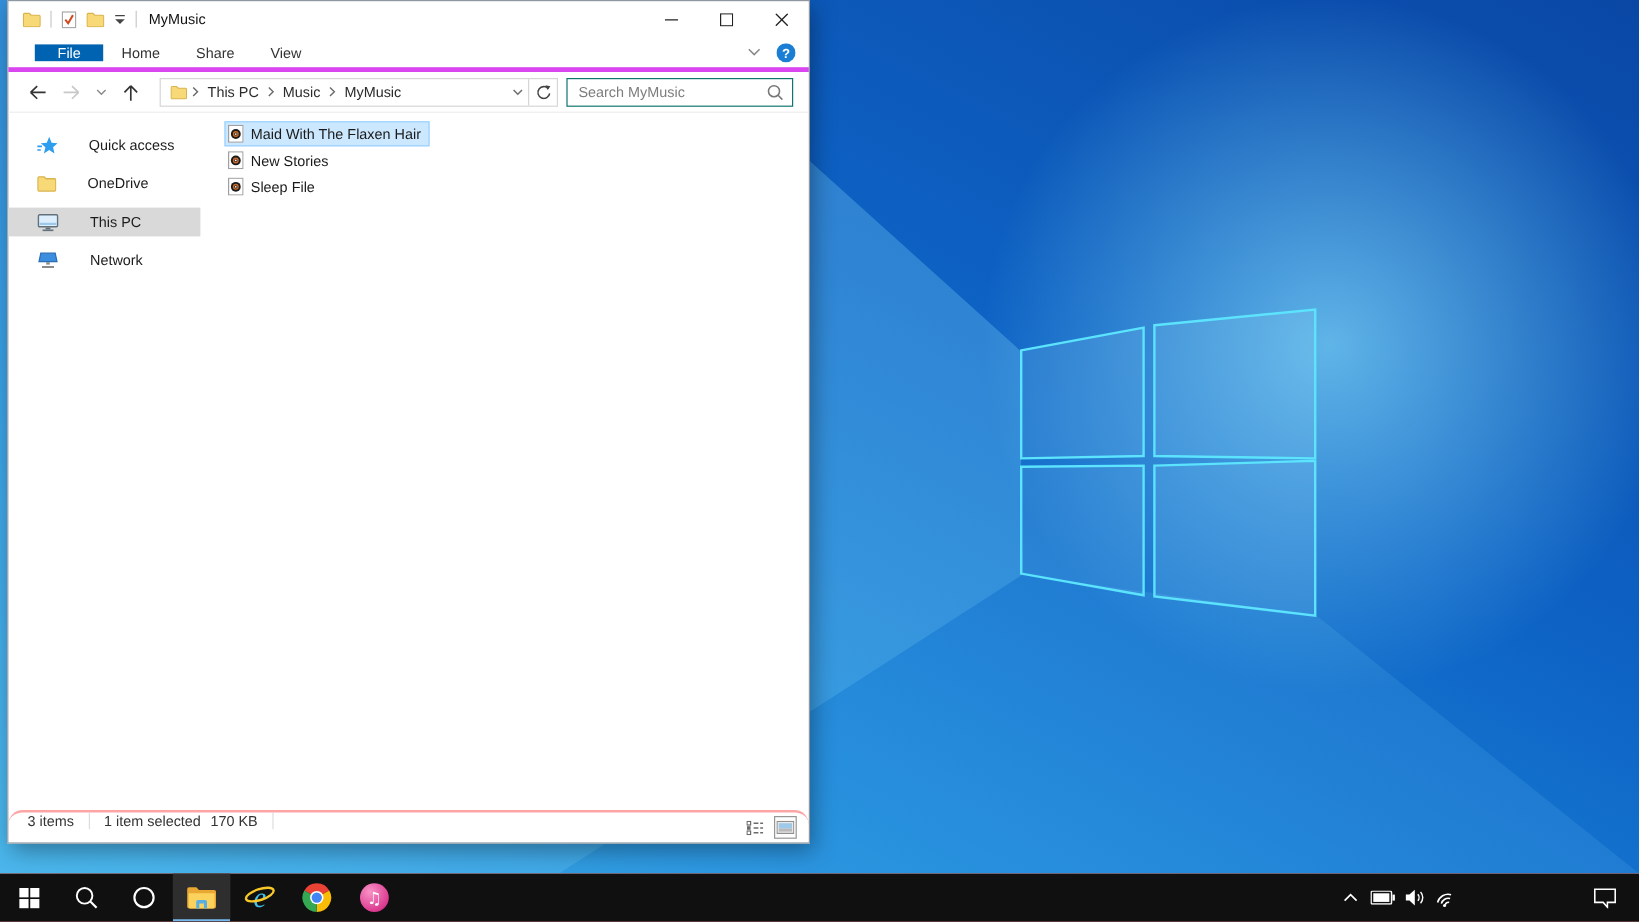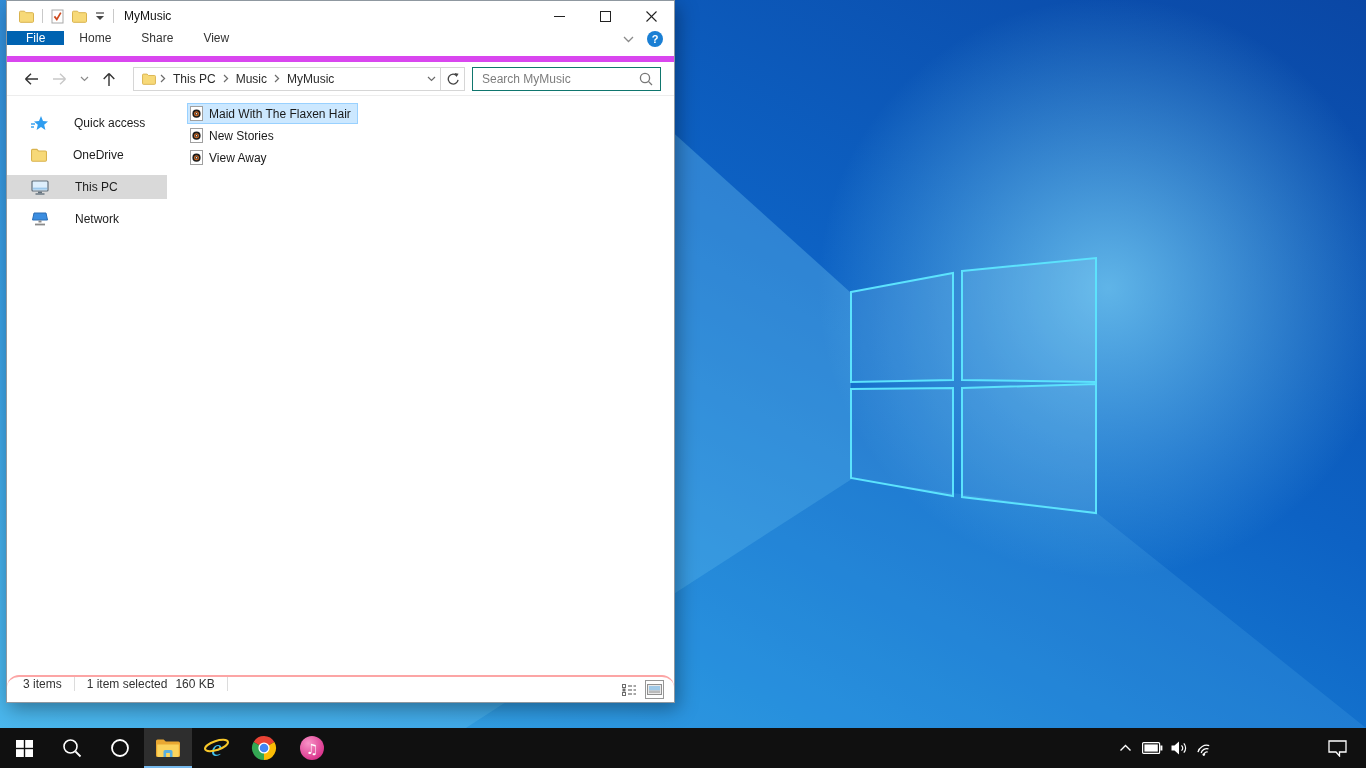--- a/index.html
+++ b/index.html
@@ -12,21 +12,21 @@
           border:1px solid #8f98a0;box-sizing:border-box;display:flex;flex-direction:column;
           box-shadow:3px 6px 18px rgba(0,0,0,.35);}
   .titlebar{height:30px;display:flex;align-items:center;flex:none;}
   .qat{display:flex;align-items:center;gap:8px;padding-left:12px;}
   .qat-sep{width:1px;height:14px;background:#c9c9c9;}
   .icon{display:inline-flex;align-items:center;justify-content:center;line-height:0;}
   .window-title{font-size:12px;color:#111;margin-left:2px;}
   .caption{margin-left:auto;display:flex;height:100%;}
   .cap-btn{width:46px;height:100%;display:flex;align-items:center;justify-content:center;}
 
-  .tabrow{height:25px;display:flex;align-items:flex-start;flex:none;border-bottom:6px solid #d946ef;padding-left:0;}
+  .tabrow{height:25px;display:flex;align-items:center;flex:none;border-bottom:4px solid #d946ef;padding-left:22px;}
   .tab{display:flex;align-items:center;padding:0 15px;font-size:12px;color:#333;}
   .tab.active{background:#0063b1;color:#fff;padding:0 19px;}
   .tabrow-right{margin-left:auto;display:flex;align-items:center;gap:13px;padding-right:11px;}
 
   .toolbar{height:33px;display:flex;align-items:center;flex:none;border-bottom:1px solid #ededed;
            padding:0 13px;gap:7px;}
   .navbtn{display:flex;align-items:center;justify-content:center;width:22px;height:22px;flex:none;}
   .addressbar{height:24px;box-sizing:border-box;border:1px solid #d6d6d6;background:#fff;
               display:flex;align-items:center;width:332px;flex:none;margin-left:6px;}
   .addr-main{display:flex;align-items:center;flex:1;padding-left:5px;gap:1px;}
@@ -309,30 +309,30 @@
         </div>
         <div class="file-row">
           <span class="icon">
             <svg width="13" height="15" viewBox="0 0 13 15">
                 <rect x="0.5" y="0.5" width="12" height="14" fill="#fff" stroke="#a0a0a0"></rect>
                 <circle cx="6.5" cy="7.7" r="4.1" fill="#1c1c1c"></circle>
                 <circle cx="6.5" cy="7.7" r="1.9" fill="none" stroke="#c96a28" stroke-width="1.2"></circle>
                 <circle cx="6.5" cy="7.7" r="0.7" fill="#fff"></circle>
               </svg>
           </span>
-          <span>View Away</span>
+          <span>Sleep File</span>
         </div>
       </div>
     </div>
 
     <div class="statusbar">
       <span>3 items</span>
       <span class="status-sep"></span>
       <span>1 item selected</span>
-      <span class="status-size">160 KB</span>
+      <span class="status-size">170 KB</span>
       <span class="status-sep"></span>
       <div class="view-toggles">
         <span class="view-btn">
           <svg width="14" height="12" viewBox="0 0 14 12">
               <g stroke="#6b6b6b" stroke-width="1" fill="none">
                 <rect x="0.5" y="0.5" width="3" height="3"></rect>
                 <rect x="0.5" y="8.5" width="3" height="3"></rect>
               </g>
               <rect x="0.5" y="4.5" width="3" height="3" fill="#6b6b6b"></rect>
               <g stroke="#6b6b6b" stroke-width="1.2">

